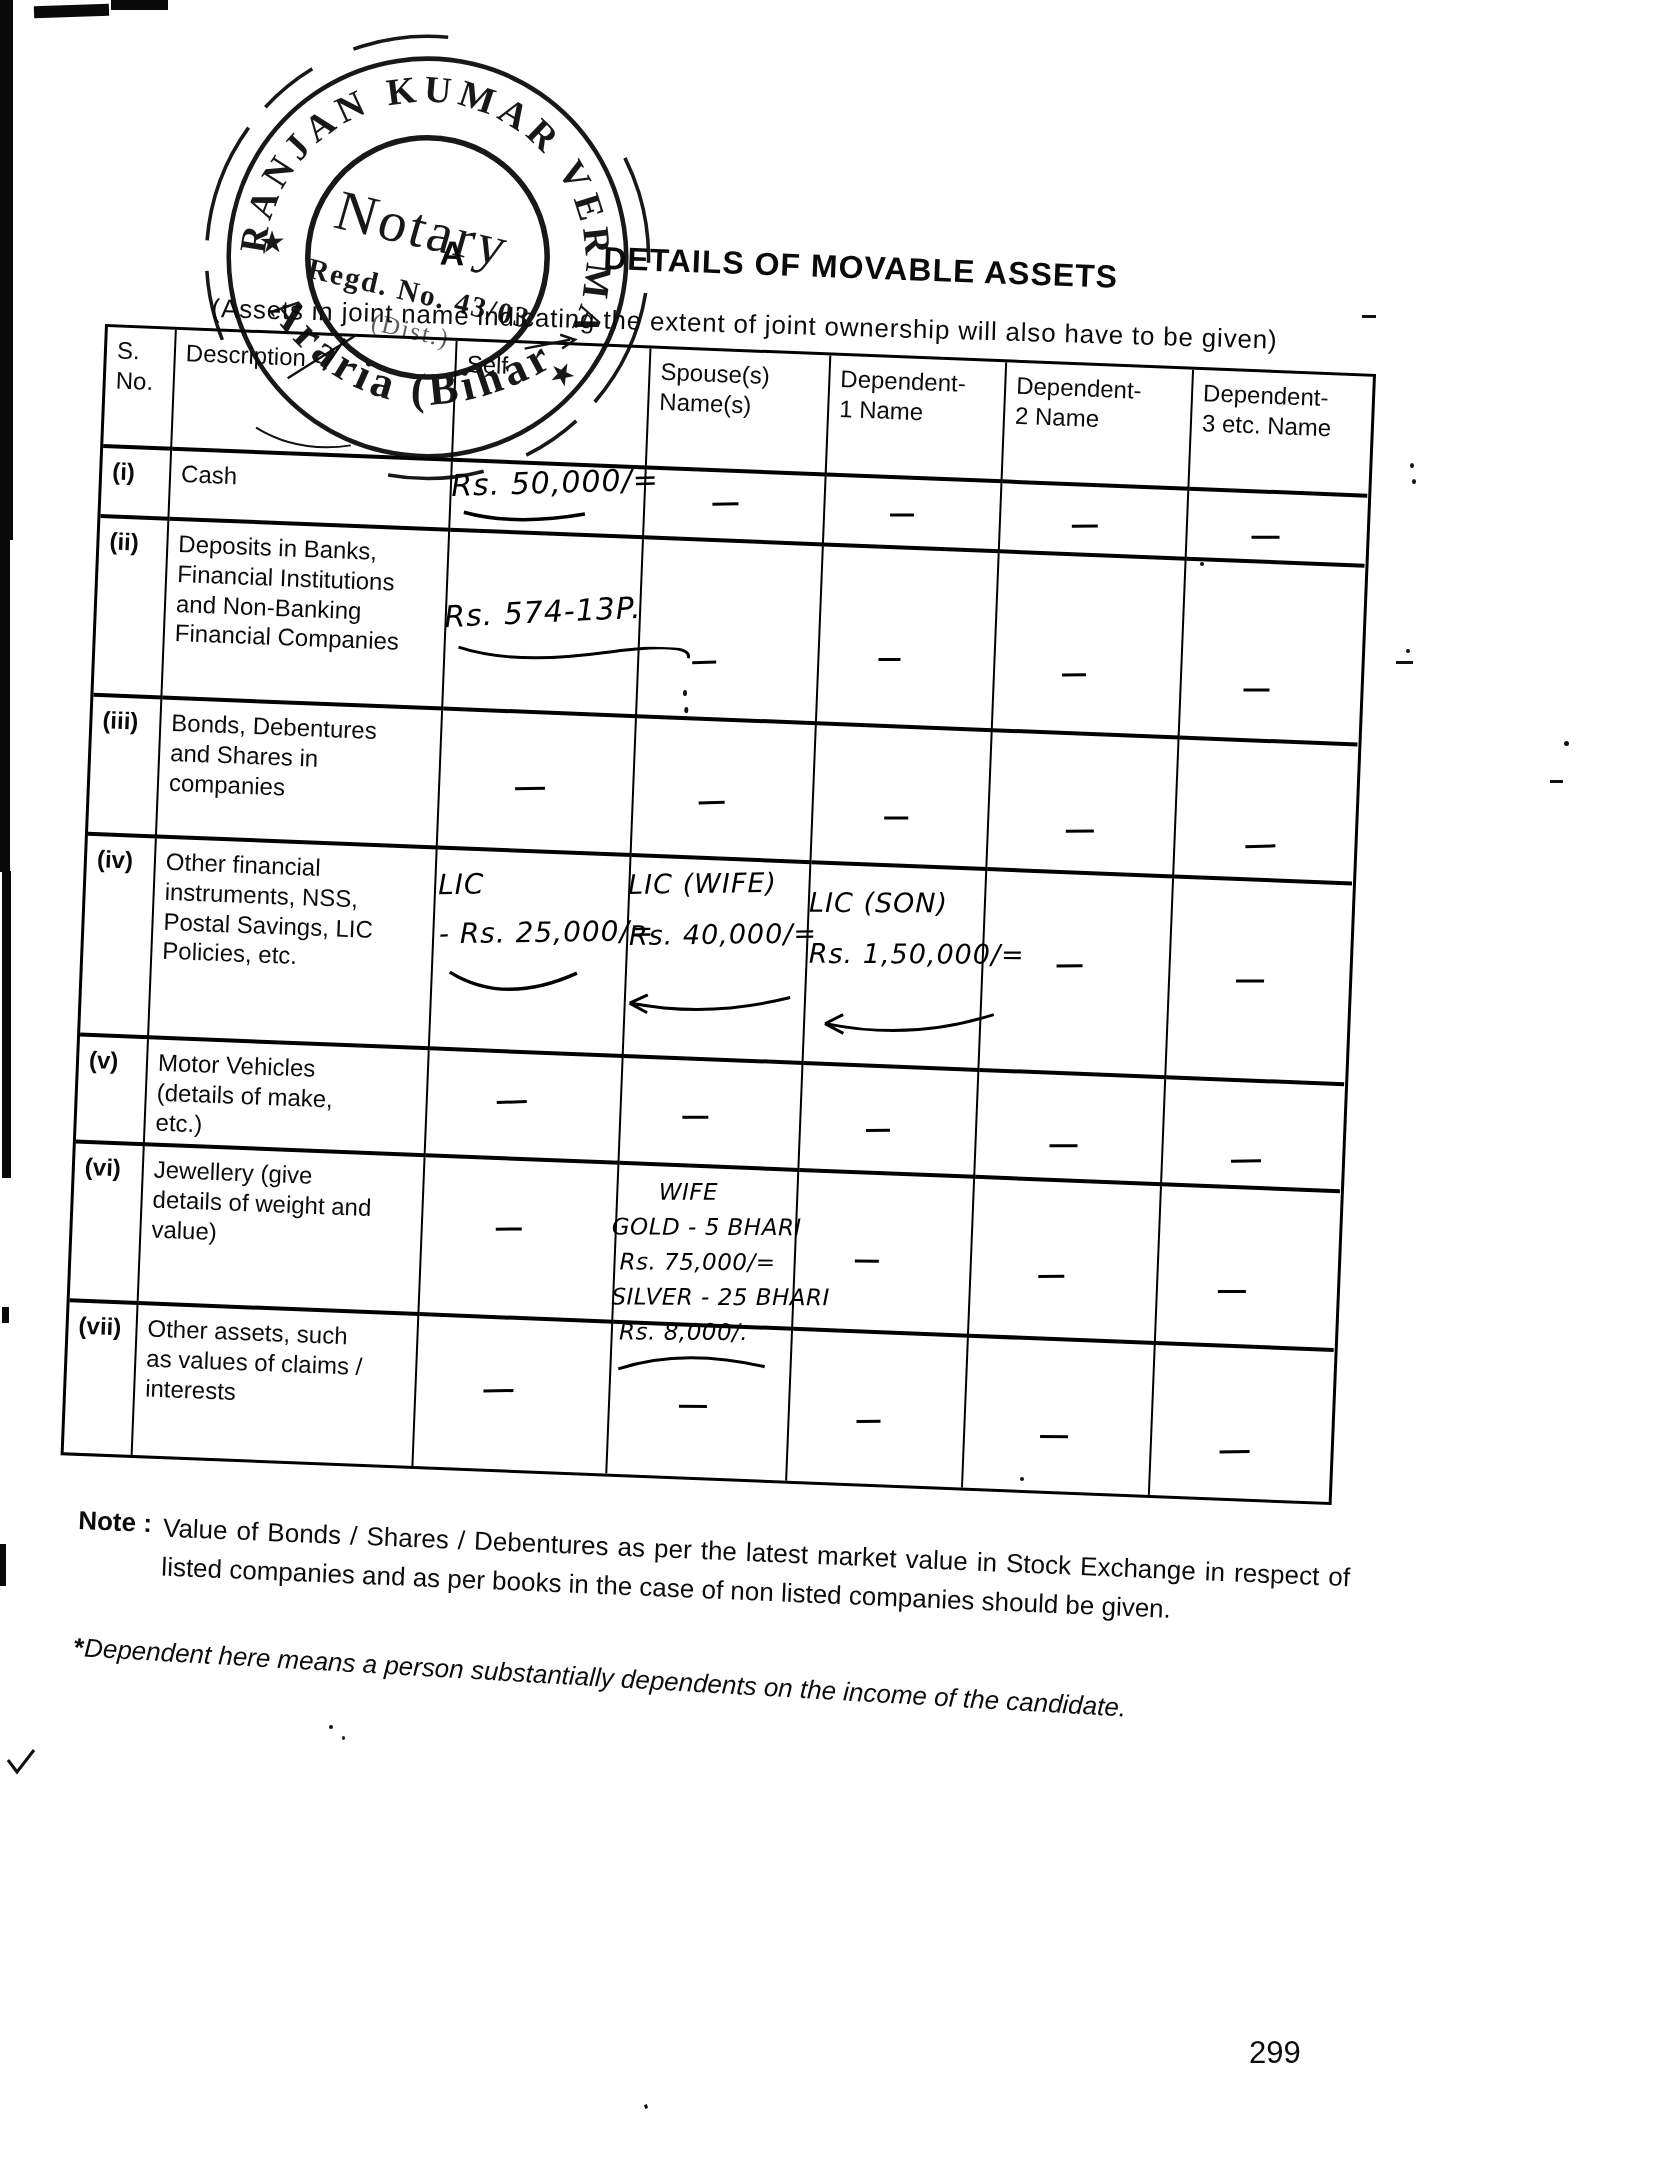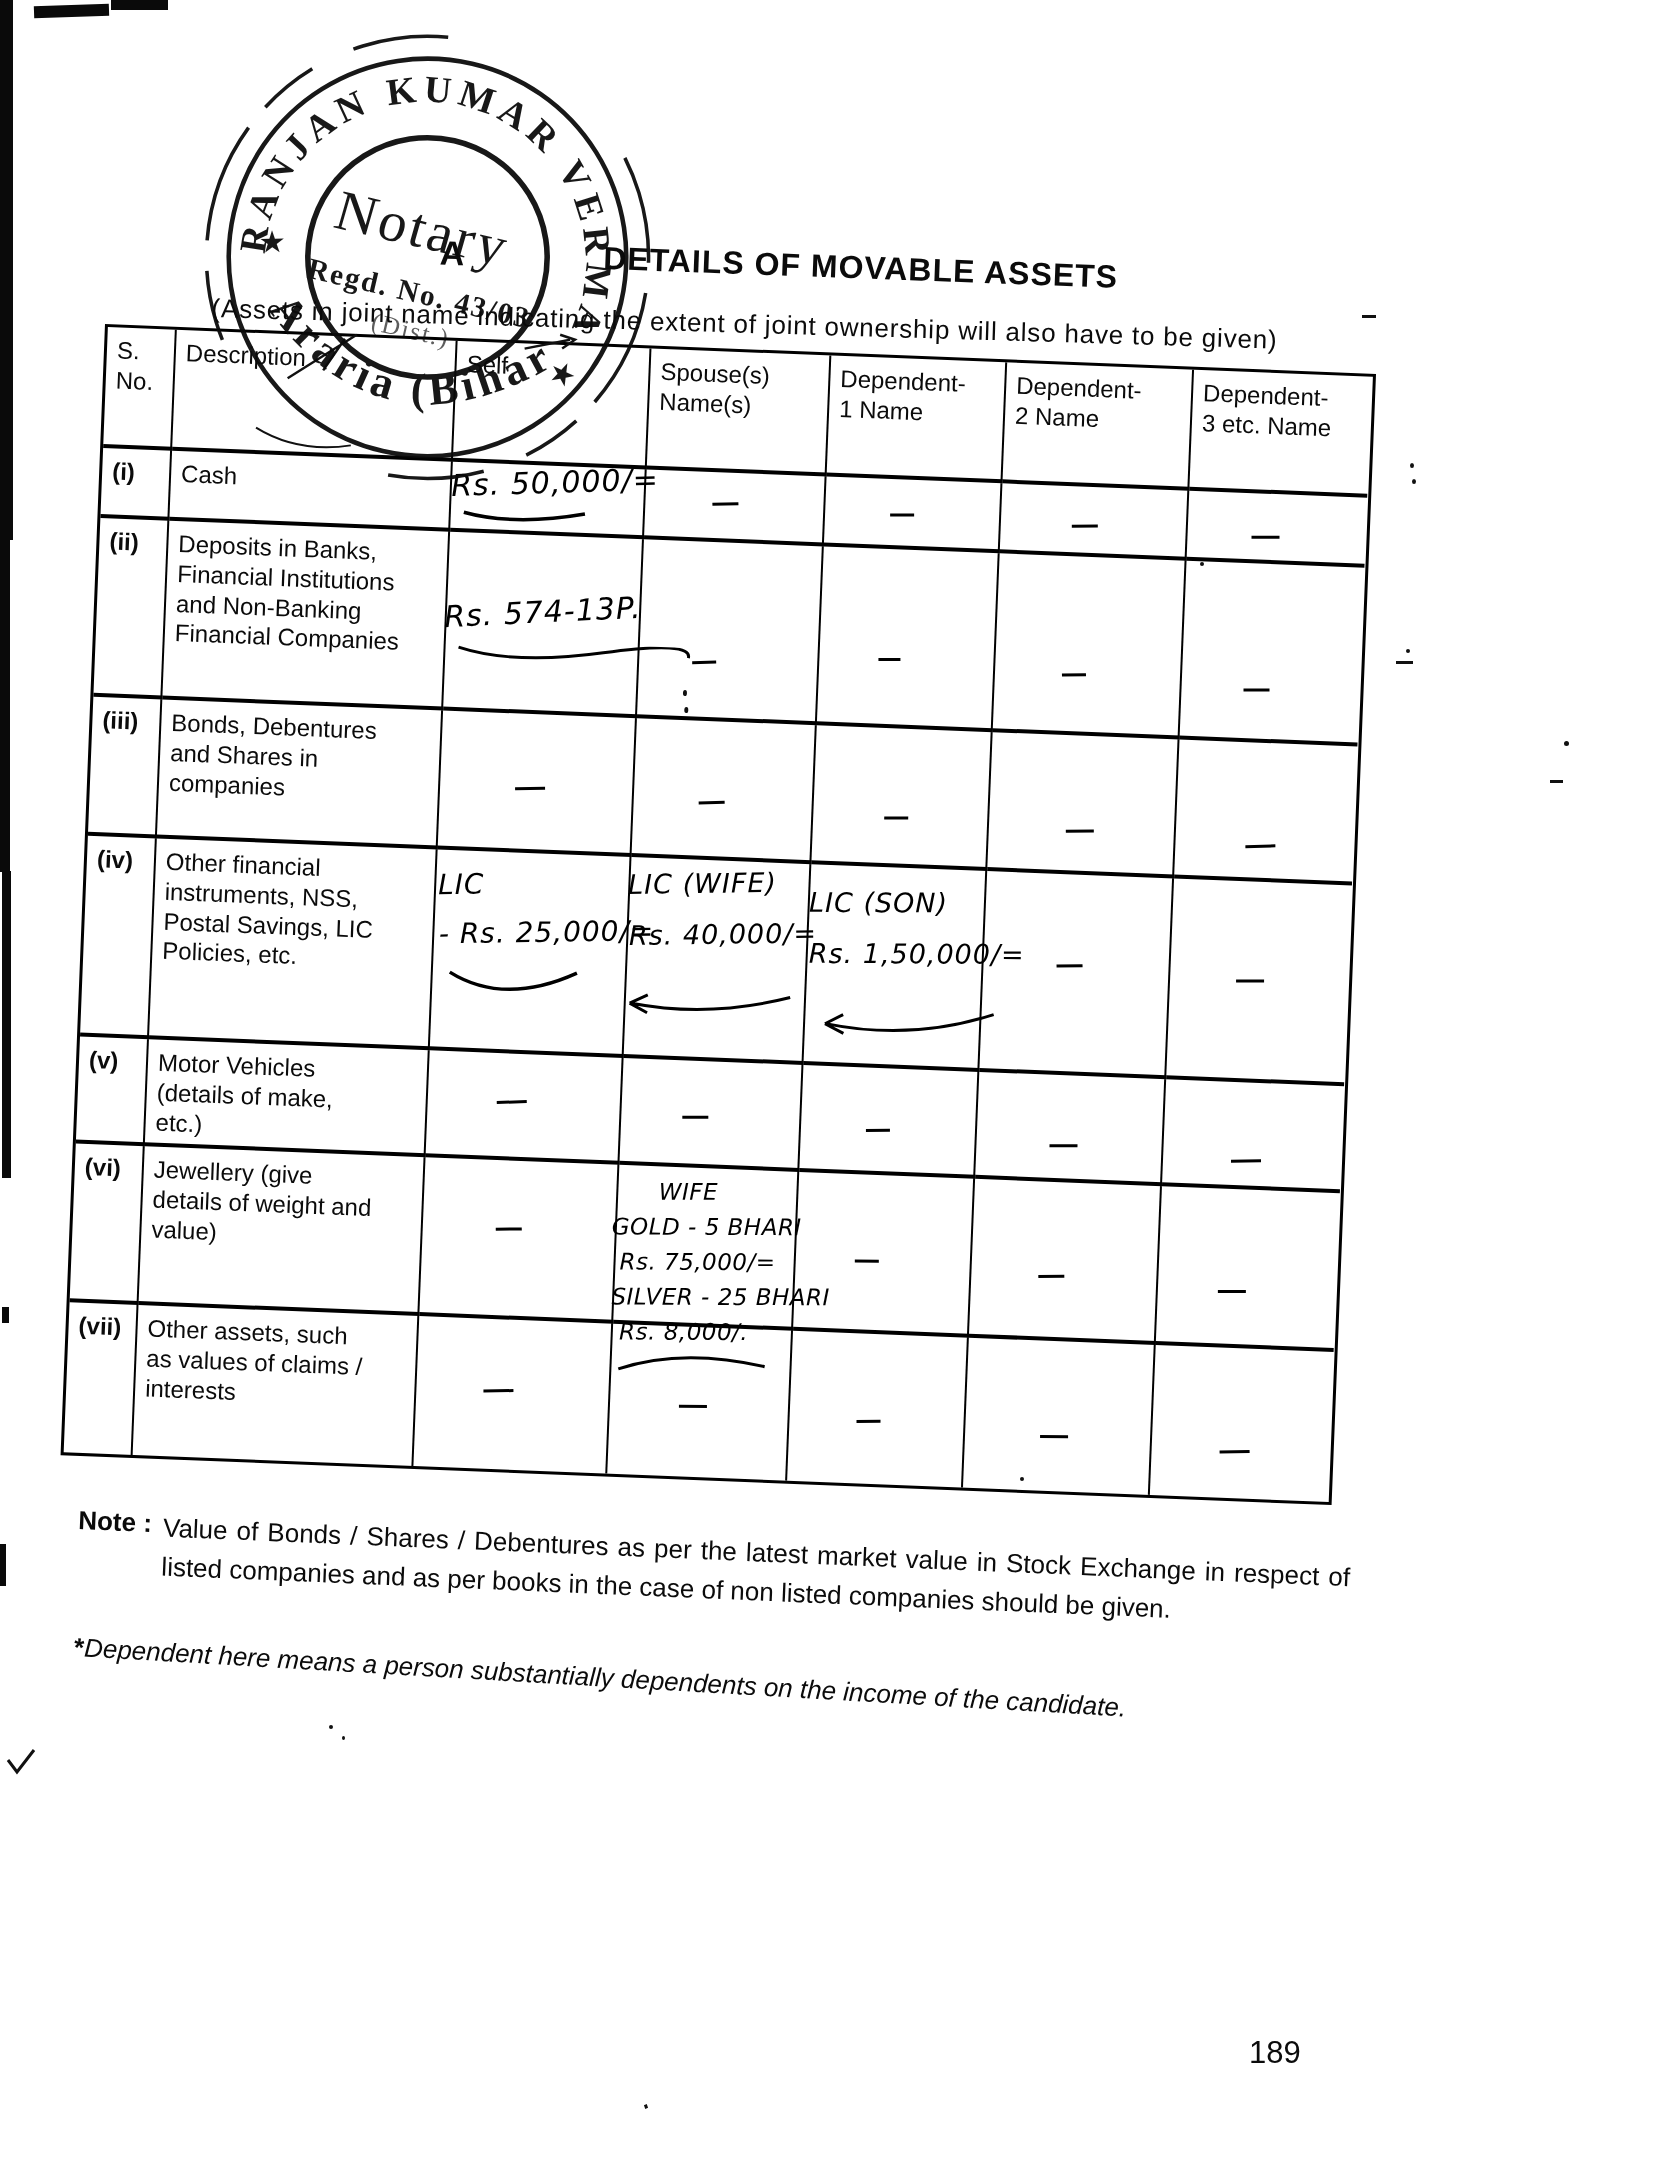--- a/index.html
+++ b/index.html
@@ -271,15 +271,15 @@
   </div>
 
   <div class="note-block">
     <div class="note-label">Note :</div>
     <div class="note-text">Value of Bonds / Shares / Debentures as per the latest market value in Stock Exchange in respect of listed companies and as per books in the case of non listed companies should be given.</div>
   </div>
   <div class="footnote">
     <span class="marker">*</span><span>Dependent here means a person substantially dependents on the income of the candidate.</span>
   </div>
 
-  <div class="page-number">189</div>
+  <div class="page-number">299</div>
 </div>
 
 
 </body></html>

